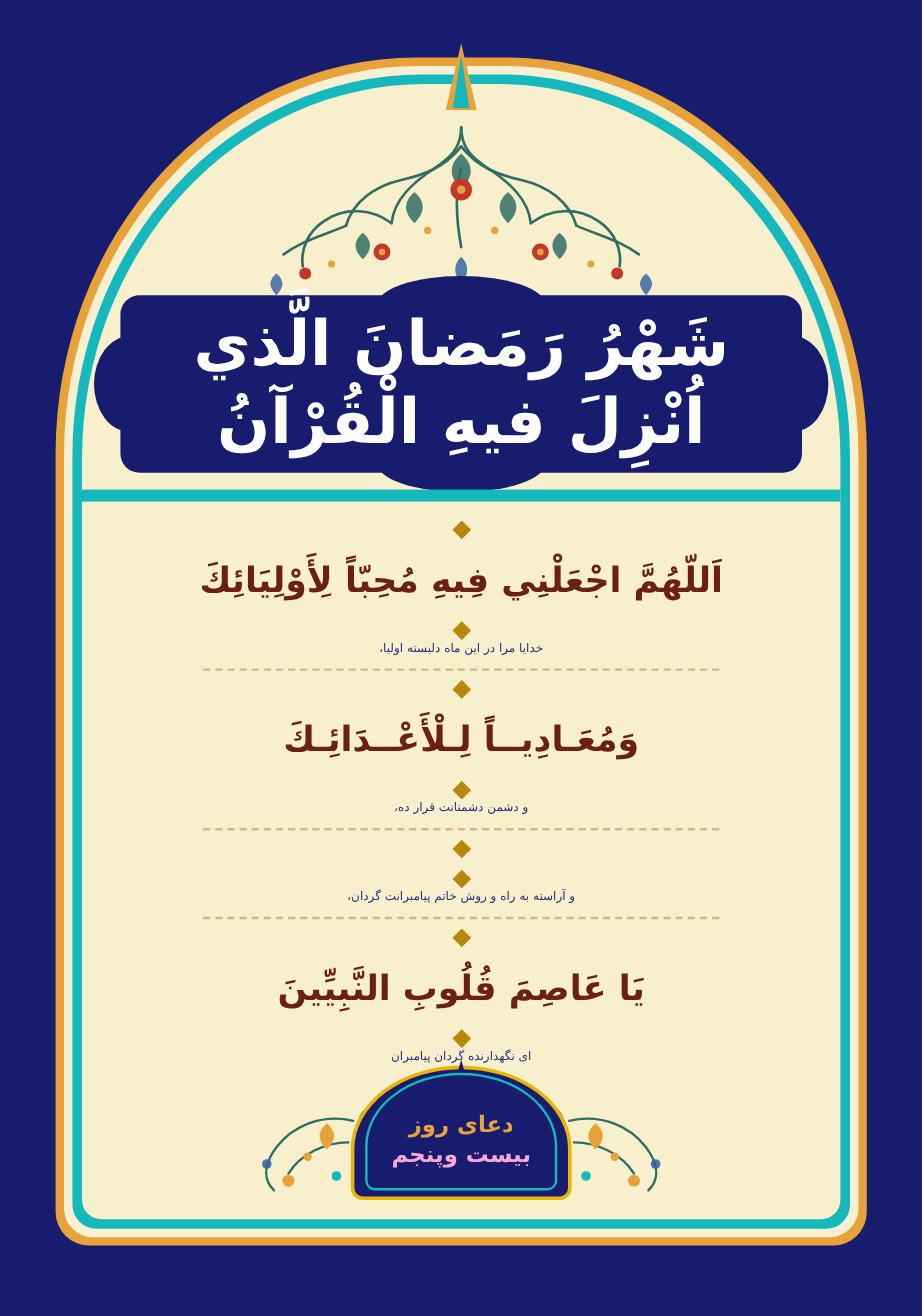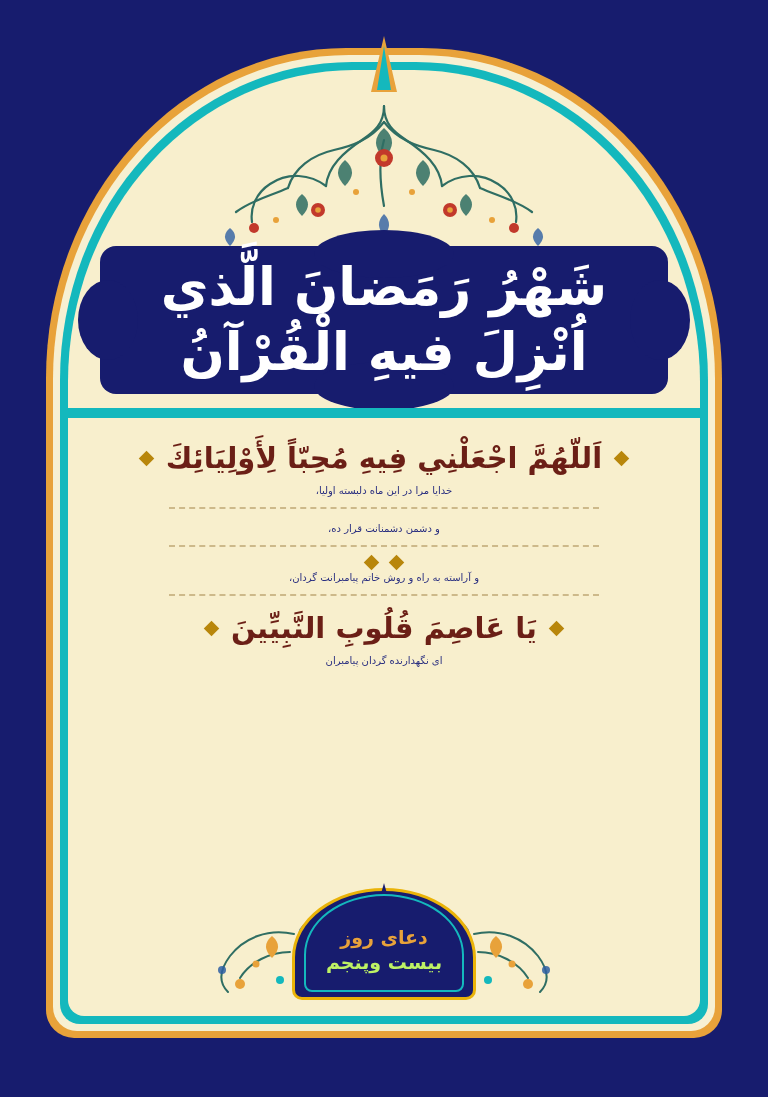--- a/index.html
+++ b/index.html
@@ -150,20 +150,21 @@
   .verse {
     position: relative;
     padding: 4px 0 2px 0;
   }
 
   .arabic-row {
     display: flex;
     align-items: center;
     justify-content: center;
     gap: 14px;
+    flex-direction: column;
   }
 
   .diamond {
     flex: 0 0 auto;
     width: 11px;
     height: 11px;
     background: #b8860b;
     transform: rotate(45deg);
     box-shadow: 0 0 0 2px #f8efcd;
   }
@@ -230,21 +231,21 @@
     pointer-events: none;
   }
   .med-line1 {
     color: #e8a23a;
     font-size: 19px;
     font-weight: bold;
     direction: rtl;
     font-family: "DejaVu Sans", sans-serif;
   }
   .med-line2 {
-    color: #bef264;
+    color: #f9a8d4;
     font-size: 19px;
     font-weight: bold;
     direction: rtl;
     font-family: "DejaVu Sans", sans-serif;
   }
   .med-finial {
     position: absolute;
     left: 50%;
     top: -8px;
     margin-left: -5px;
@@ -328,20 +329,25 @@
         <span class="diamond"></span>
         <span class="arabic">اَللّهُمَّ اجْعَلْنِي فِيهِ مُحِبّاً لِأَوْلِيَائِكَ</span>
         <span class="diamond"></span>
       </div>
       <div class="farsi">خدایا مرا در این ماه دلبسته اولیا،</div>
     </div>
 
     <div class="dashed"></div>
 
     <div class="verse">
+      <div class="arabic-row">
+        <span class="diamond"></span>
+        <span class="arabic">وَمُعَـادِيــاً لِـلْأَعْــدَائِـكَ</span>
+        <span class="diamond"></span>
+      </div>
       <div class="farsi">و دشمن دشمنانت قرار ده،</div>
     </div>
 
     <div class="dashed"></div>
 
     <div class="verse">
       <div class="arabic-row">
         <span class="diamond"></span>
         <span class="diamond"></span>
       </div>

